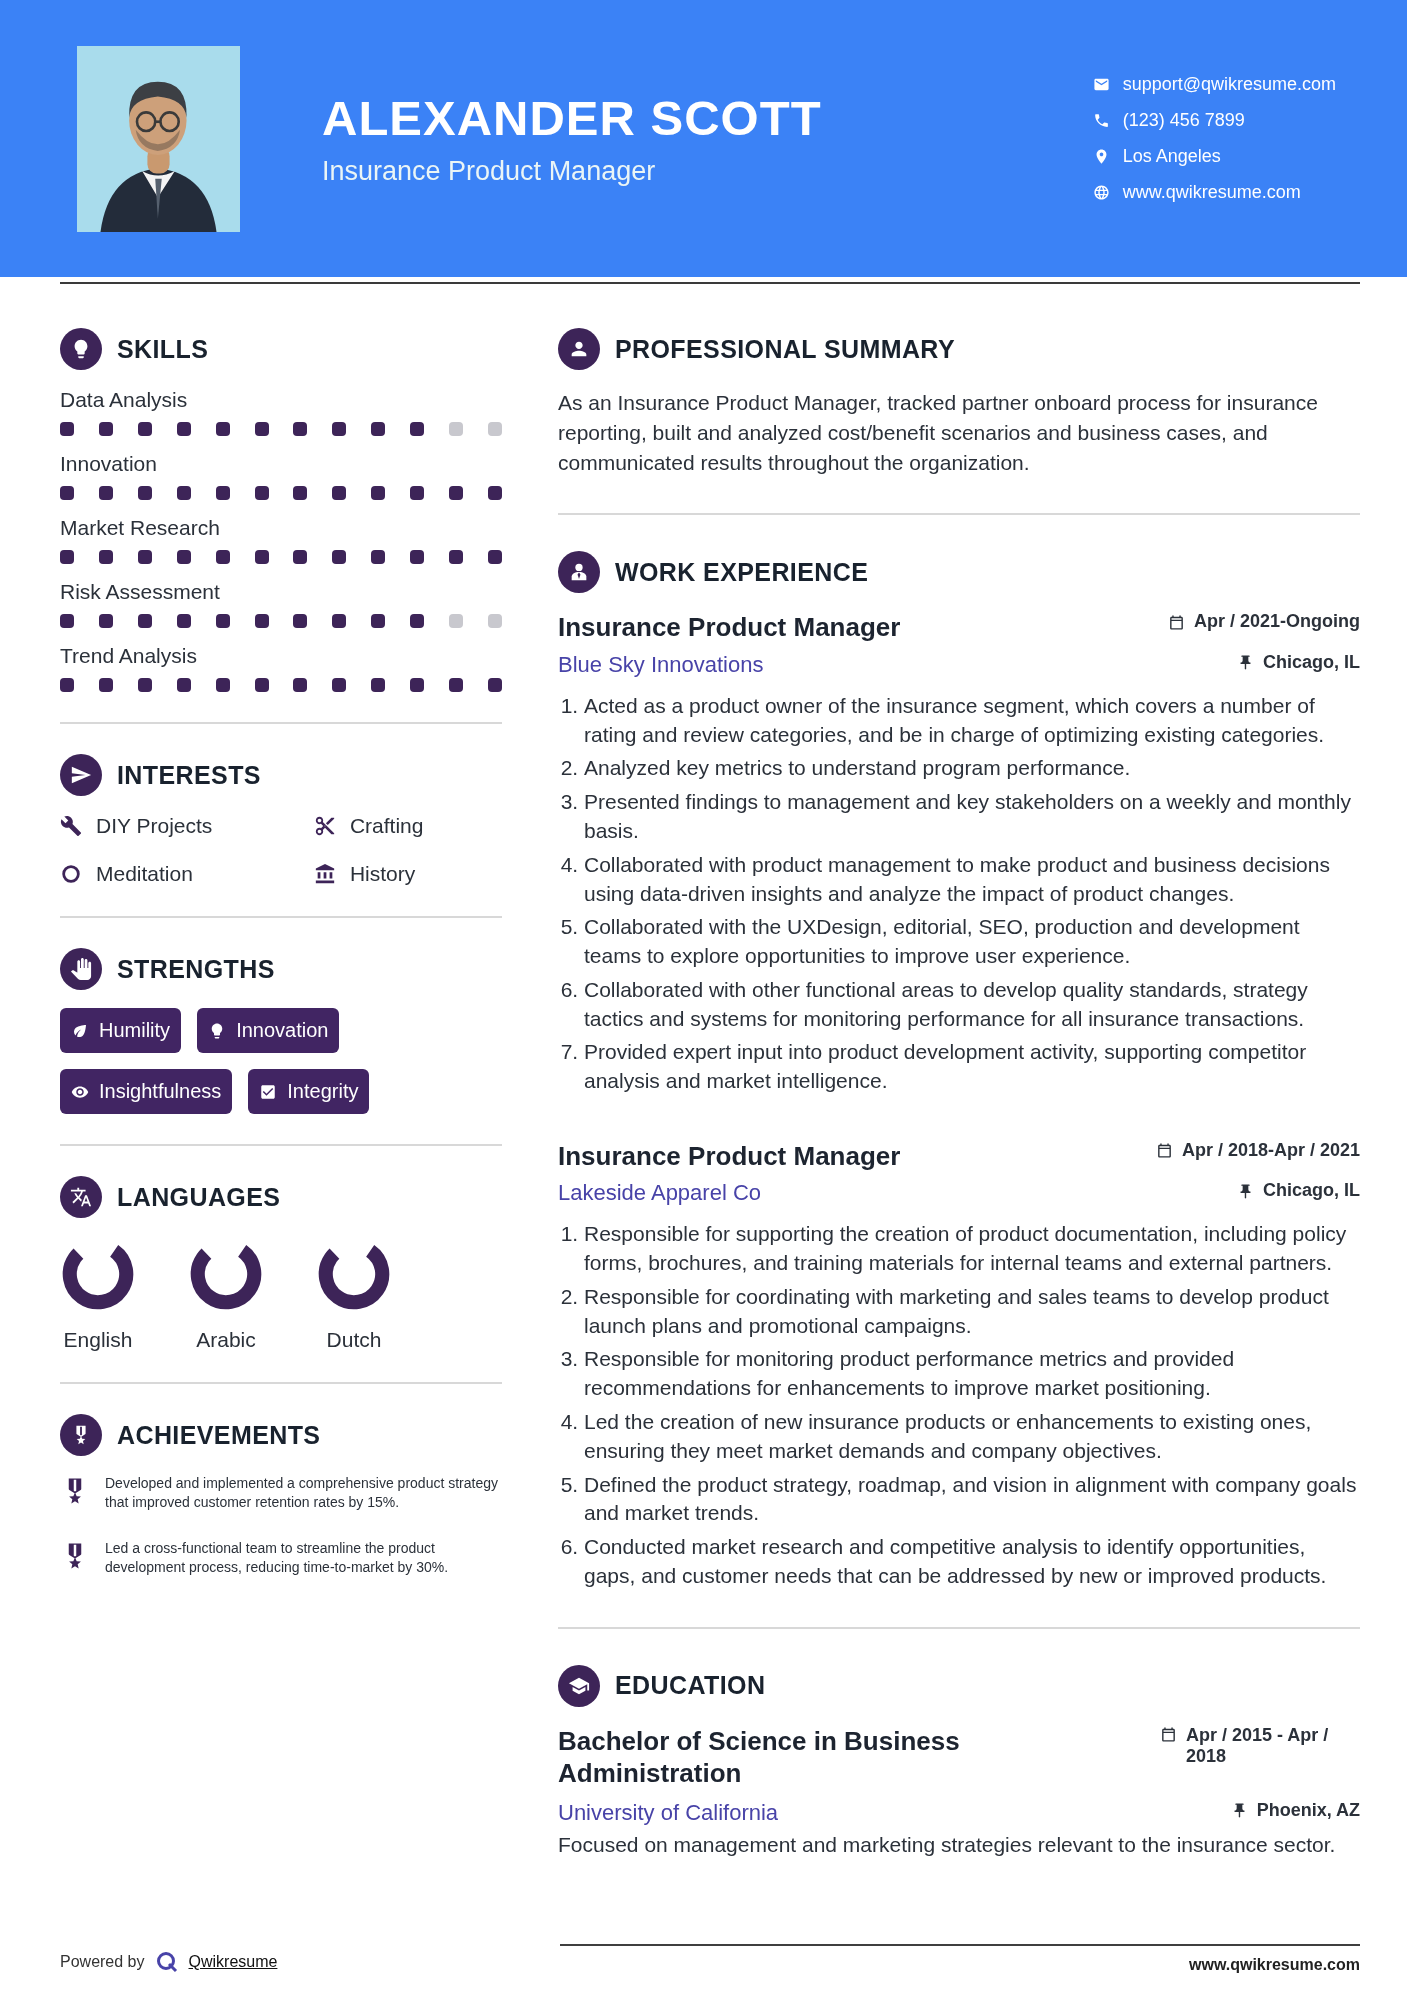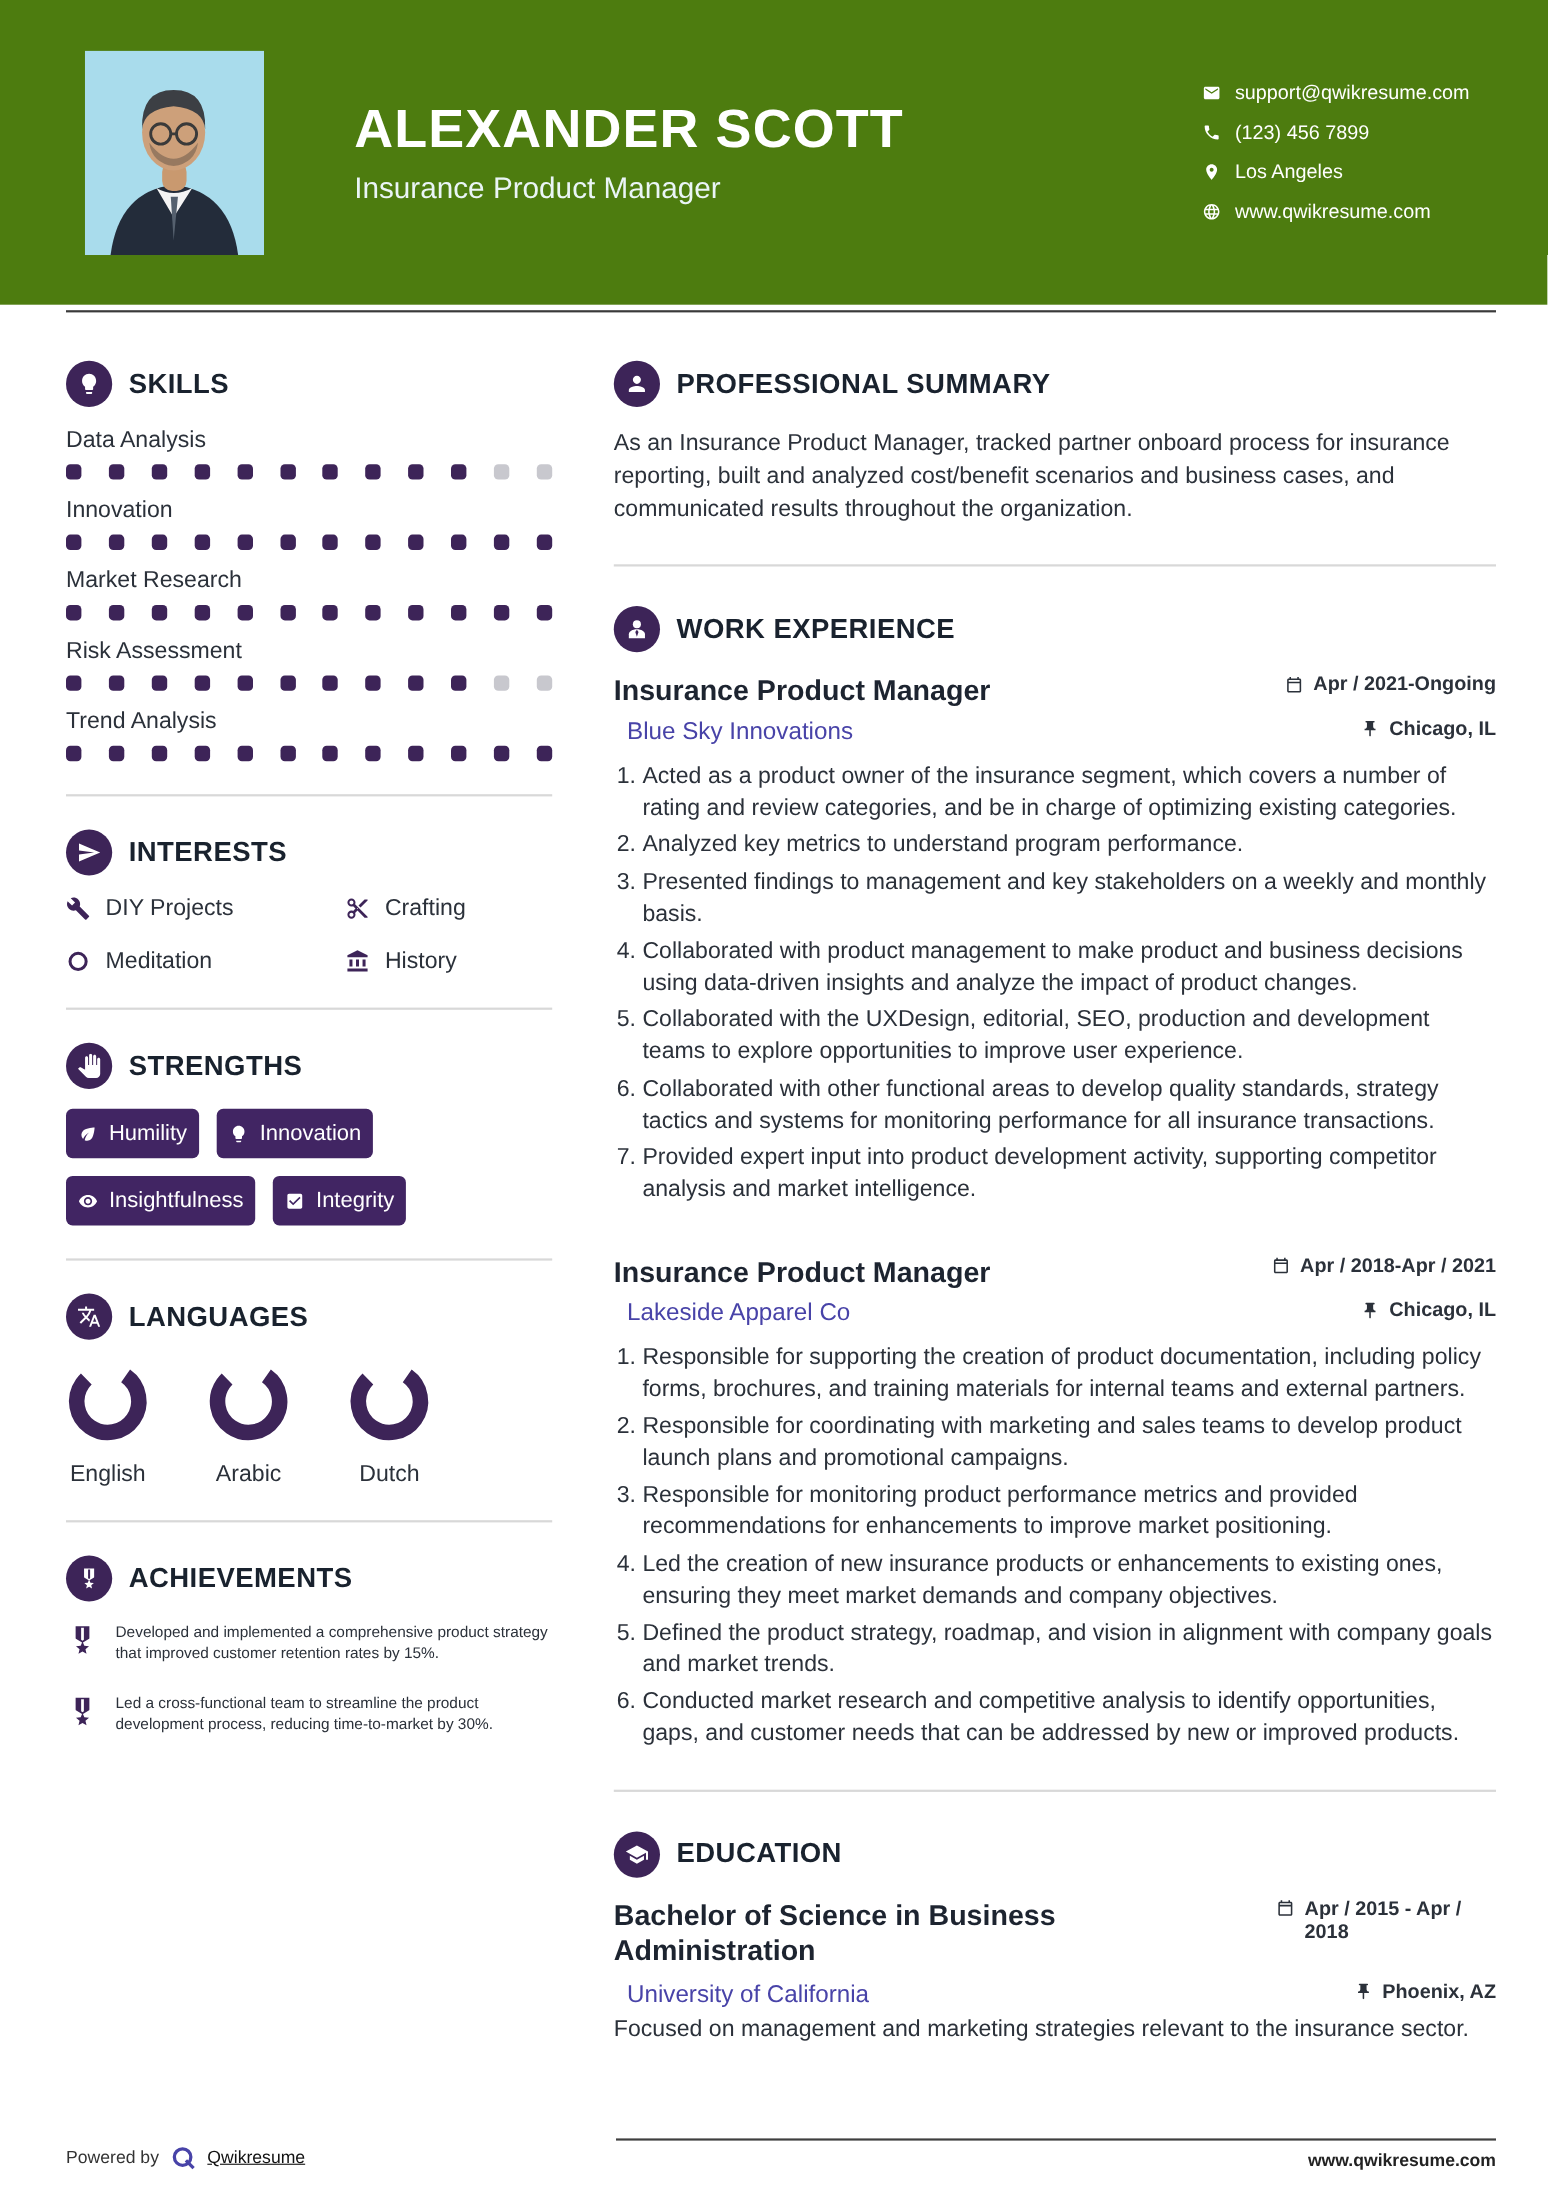--- a/index.html
+++ b/index.html
@@ -1,19 +1,19 @@
 <!DOCTYPE html>
 <html><head>
 <meta charset="utf-8">
 <style>
   html,body{margin:0;padding:0;background:#ffffff;}
   .page{width:1407px;min-height:1990px;position:relative;background:#fff;
         font-family:"Liberation Sans","DejaVu Sans",sans-serif;color:#2b313a;overflow:hidden;box-sizing:border-box;}
   
-  .hdr{height:277px;background:#4d7c0f;display:flex;align-items:center;padding:0 47px 0 77px;box-sizing:border-box;}
+  .hdr{height:277px;background:#3b82f6;display:flex;align-items:center;padding:0 47px 0 77px;box-sizing:border-box;}
   .photo{width:163px;height:186px;flex:none;overflow:hidden;}
   .photo svg{display:block;width:100%;height:100%;}
   .identity{margin-left:82px;}
   .identity h1{margin:0;font-size:49px;font-weight:800;letter-spacing:1px;color:#fff;}
   .identity .role{margin-top:10px;font-size:27px;color:#eaf5f6;}
   .contacts{list-style:none;margin:0 24px 0 auto;padding:0;}
   .contact-row{display:flex;align-items:center;gap:13px;margin:15px 0;color:#fff;font-size:18px;cursor:pointer;}
   .c-icn{width:17px;height:17px;color:#fff;}
   .icn{display:inline-flex;align-items:center;justify-content:center;flex:none;}
   .icn svg{width:100%;height:100%;display:block;}
@@ -55,21 +55,21 @@
   .summary-text,.edu-note{margin:4px 0 0;font-size:21px;line-height:1.42;color:#2b313a;}
   .job{margin-top:8px;}
   .job + .job{margin-top:44px;}
   .job-top,.job-sub,.edu-top,.edu-sub{display:flex;justify-content:space-between;align-items:flex-start;gap:20px;}
   .job-title,.degree{margin:0;font-size:26px;font-weight:700;color:#1d2430;line-height:1.25;}
   .degree{max-width:470px;}
   .meta{display:flex;align-items:center;gap:9px;font-size:18px;font-weight:600;color:#2b313a;white-space:nowrap;}
   .meta.wrap{white-space:normal;max-width:200px;align-items:flex-start;}
   .meta-icn{width:17px;height:17px;color:#2b313a;margin-top:1px;}
   .job-sub{margin-top:8px;}
-  .company,.school{font-size:22px;color:#4843a8;text-decoration:none;cursor:pointer;margin-left:12px;}
+  .company,.school{font-size:22px;color:#4843a8;text-decoration:none;cursor:pointer;}
   .bullets{margin:14px 0 0;padding-left:26px;}
   .bullets li{font-size:21px;line-height:1.37;margin-bottom:5px;color:#2b313a;}
   .edu-sub{margin-top:10px;}
   
   .footer{position:absolute;left:60px;right:47px;bottom:16px;display:flex;justify-content:space-between;align-items:flex-end;}
   .footer-left{display:flex;align-items:center;gap:10px;font-size:16px;color:#333;}
   .q-logo{width:24px;height:24px;color:#4843a8;}
   .brand-link{color:#111;font-size:16px;text-decoration:underline;cursor:pointer;}
   .footer-right{width:800px;text-align:right;border-top:2px solid #3f3f3f;padding-top:10px;}
   .site-link{font-size:16px;font-weight:700;color:#222;text-decoration:none;cursor:pointer;}

